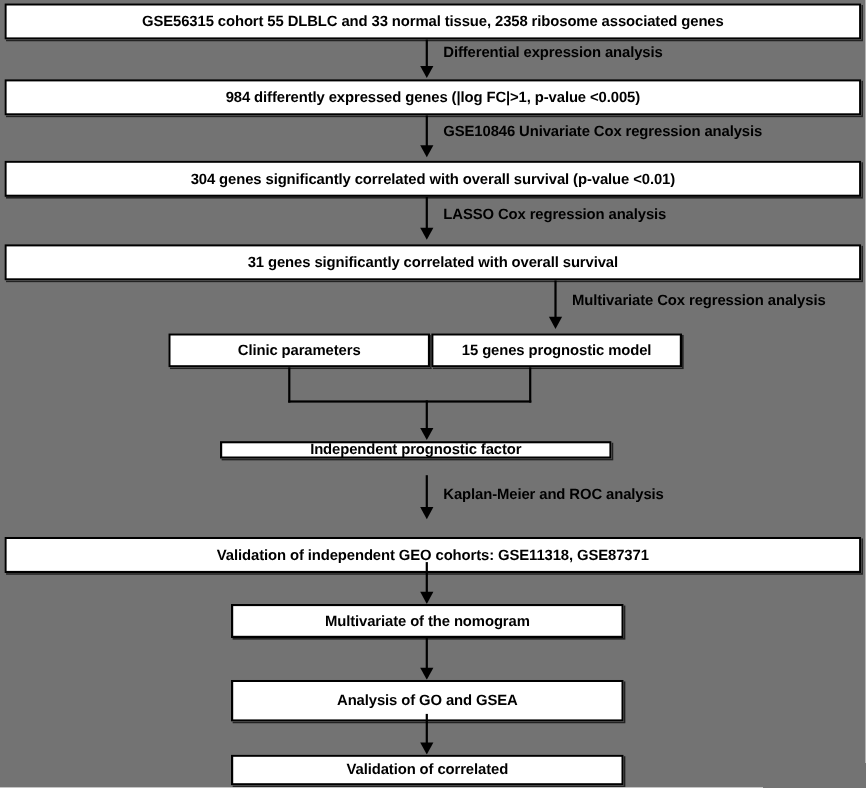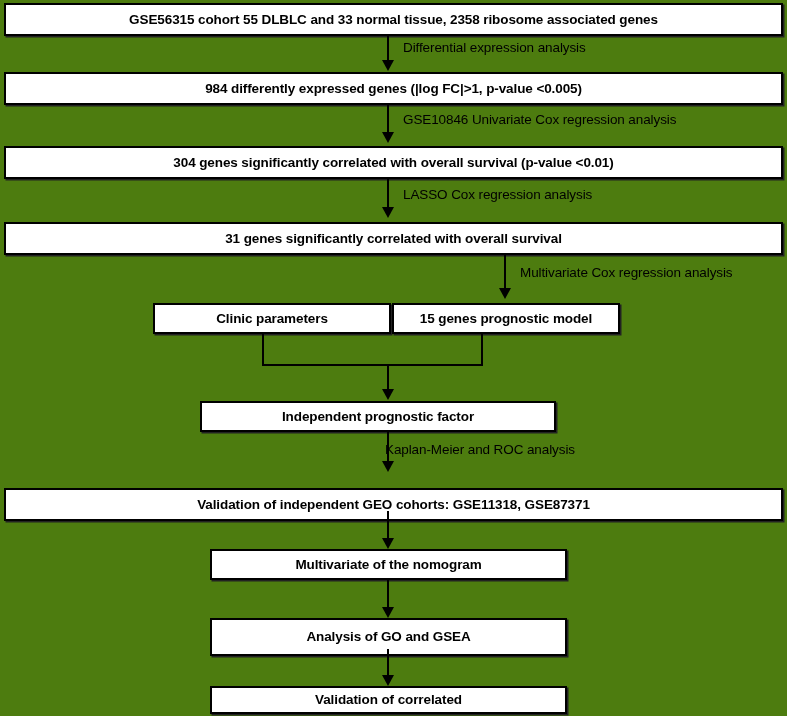--- a/index.html
+++ b/index.html
@@ -9,21 +9,21 @@
     background: #ffffff;
   }
   body {
     font-family: "Liberation Sans", sans-serif;
     -webkit-font-smoothing: antialiased;
   }
   #canvas {
     position: relative;
     width: 787px;
     height: 716px;
-    background: #4d7c0f;
+    background: #737373;
     overflow: hidden;
   }
 
   
   .node {
     position: absolute;
     box-sizing: border-box;
     border: 2px solid #000000;
     background: #ffffff;
     display: flex;
@@ -57,21 +57,21 @@
     height: 0;
     border-left: 6px solid transparent;
     border-right: 6px solid transparent;
     border-top: 11px solid #000000;
   }
 
   
   .edge-label {
     position: absolute;
     color: #000000;
-    font-weight: normal;
+    font-weight: bold;
     font-size: 13.5px;
     line-height: 1;
     white-space: nowrap;
     letter-spacing: -0.1px;
     text-align: center;
   }
 </style>
 </head>
 <body>
 
@@ -116,27 +116,27 @@
   <div class="node" style="left:392px; top:303px; width:228px; height:31px;">
     <span class="node-label">15 genes prognostic model</span>
   </div>
 
   <div class="edge-line edge-v" style="left:262px; top:334px; height:32px;"></div>
   <div class="edge-line edge-v" style="left:481px; top:334px; height:32px;"></div>
   <div class="edge-line edge-h" style="left:262px; top:364px; width:221px;"></div>
   <div class="edge-line edge-v" style="left:387px; top:364px; height:28px;"></div>
   <div class="arrow-head" style="left:382px; top:389px;"></div>
 
-  <div class="node" style="left:200px; top:401px; width:356px; height:31px;">
+  <div class="node" style="left:200px; top:401px; width:356px; height:16px;">
     <span class="node-label">Independent prognostic factor</span>
   </div>
 
   <div class="edge-line edge-v" style="left:387px; top:432px; height:32px;"></div>
   <div class="arrow-head" style="left:382px; top:461px;"></div>
-  <div class="edge-label" style="left:385px; top:443px;">Kaplan-Meier  and ROC analysis</div>
+  <div class="edge-label" style="left:403px; top:443px;">Kaplan-Meier  and ROC analysis</div>
 
   <div class="node" style="left:4px; top:488px; width:779px; height:33px;">
     <span class="node-label">Validation of independent GEO cohorts: GSE11318, GSE87371</span>
   </div>
 
   <div class="edge-line edge-v" style="left:387px; top:511px; height:33px;"></div>
   <div class="arrow-head" style="left:382px; top:538px;"></div>
 
   <div class="node" style="left:210px; top:549px; width:357px; height:31px;">
     <span class="node-label">Multivariate of the nomogram</span>

